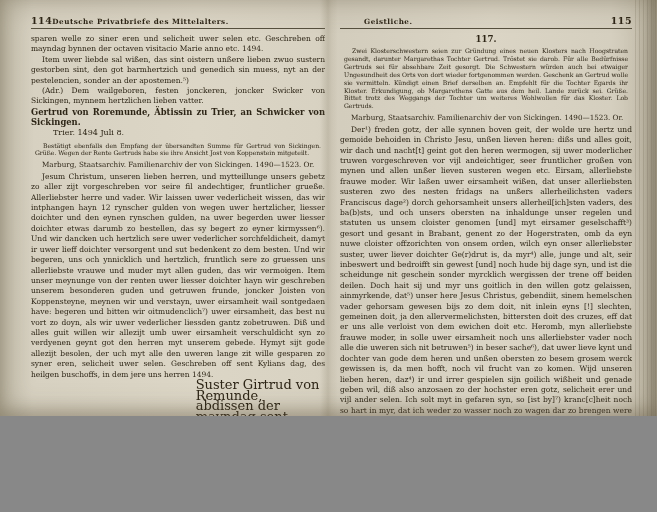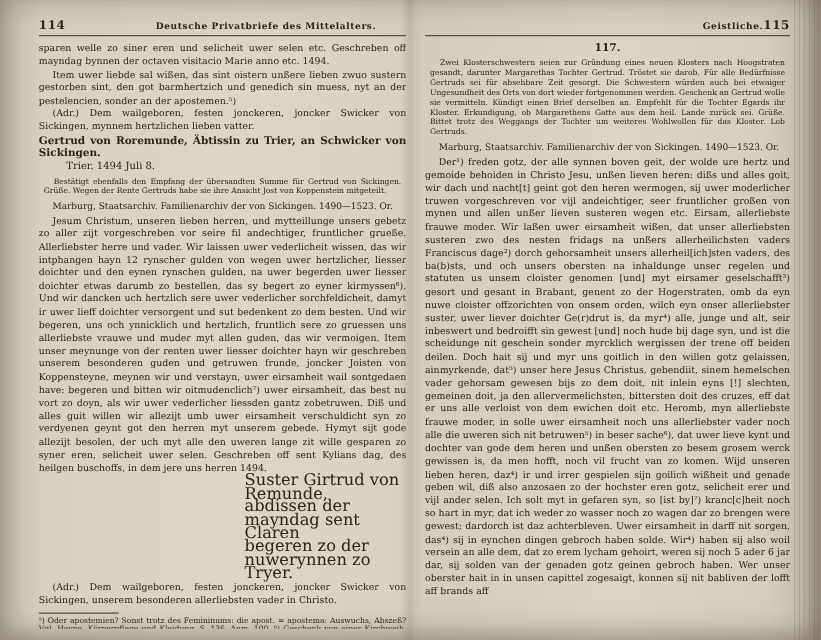--- a/index.html
+++ b/index.html
@@ -1,18 +1,18 @@
 <!DOCTYPE html>
 <html><head>
 <meta charset="utf-8">
 <style>
   html,body{margin:0;padding:0;background:#888;}
   .scan{
     position:relative;
-    width:657px;height:512px;
+    width:657px;height:416px;
     overflow:hidden;
     background:linear-gradient(90deg,#c6c0ae 0%,#d7d1c1 5%,#dcd6c6 30%,#d8d2c2 48%,#d3cdbd 52%,#dbd5c5 75%,#d5cfbf 93%,#c2bba9 100%);
     font-family:"DejaVu Serif", serif;
     color:#2d2516;
   }
   .vignette{position:absolute;inset:0;pointer-events:none;
     box-shadow:inset 0 0 30px rgba(90,80,55,.38), inset 0 -6px 14px rgba(90,80,55,.25);}
   .edge-left{position:absolute;left:0;top:0;width:10px;height:100%;
     background:linear-gradient(90deg,#98centerb 0%,#969a8a 0%,#a8a898 55%,rgba(200,195,180,0) 100%);}
   .edge-right{position:absolute;right:0;top:0;width:22px;height:100%;
@@ -21,21 +21,21 @@
       linear-gradient(90deg, rgba(0,0,0,0) 0%, #beb7a5 45%, #a49d8b 85%, #b7b09e 100%);}
   .gutter{position:absolute;left:320px;top:0;width:18px;height:100%;
     background:linear-gradient(90deg, rgba(0,0,0,0) 0%, rgba(140,132,110,.28) 45%, rgba(160,152,130,.18) 65%, rgba(0,0,0,0) 100%);}
 
   .page{position:absolute;top:15px;height:488px;overflow:hidden;}
   .page--left{left:31px;width:294px;}
   .page--right{left:340px;width:292px;}
 
   .pghead{display:flex;align-items:baseline;font-size:8px;margin-bottom:1px;}
   .pgnum{font-weight:bold;font-size:9.5px;letter-spacing:.5px;}
-  .runtitle{flex:1;text-align:right;font-size:7.2px;font-weight:bold;letter-spacing:.5px;}
+  .runtitle{flex:1;text-align:left;font-size:7.2px;font-weight:bold;letter-spacing:.5px;}
   .headrule{border:0;border-top:1px solid #56503e;margin:2px 0 5px 0;}
 
   p{margin:0;}
   .body-t{font-size:7.5px;line-height:10.4px;text-align:justify;text-indent:11px;}
   .body-t.no-ind{text-indent:0;}
   .sigline{font-size:7.5px;line-height:10.4px;text-align:center;}
   .sigblock-r{font-size:13px;line-height:10.6px;margin-left:56%;text-align:left;}
   .secnum{text-align:center;font-weight:bold;font-size:8.6px;margin:5px 0 3px 0;}
   .sechead{font-weight:bold;font-size:8.4px;line-height:10.6px;text-align:justify;}
   .dateline{font-size:8px;line-height:10.5px;text-indent:22px;margin-bottom:3px;}

